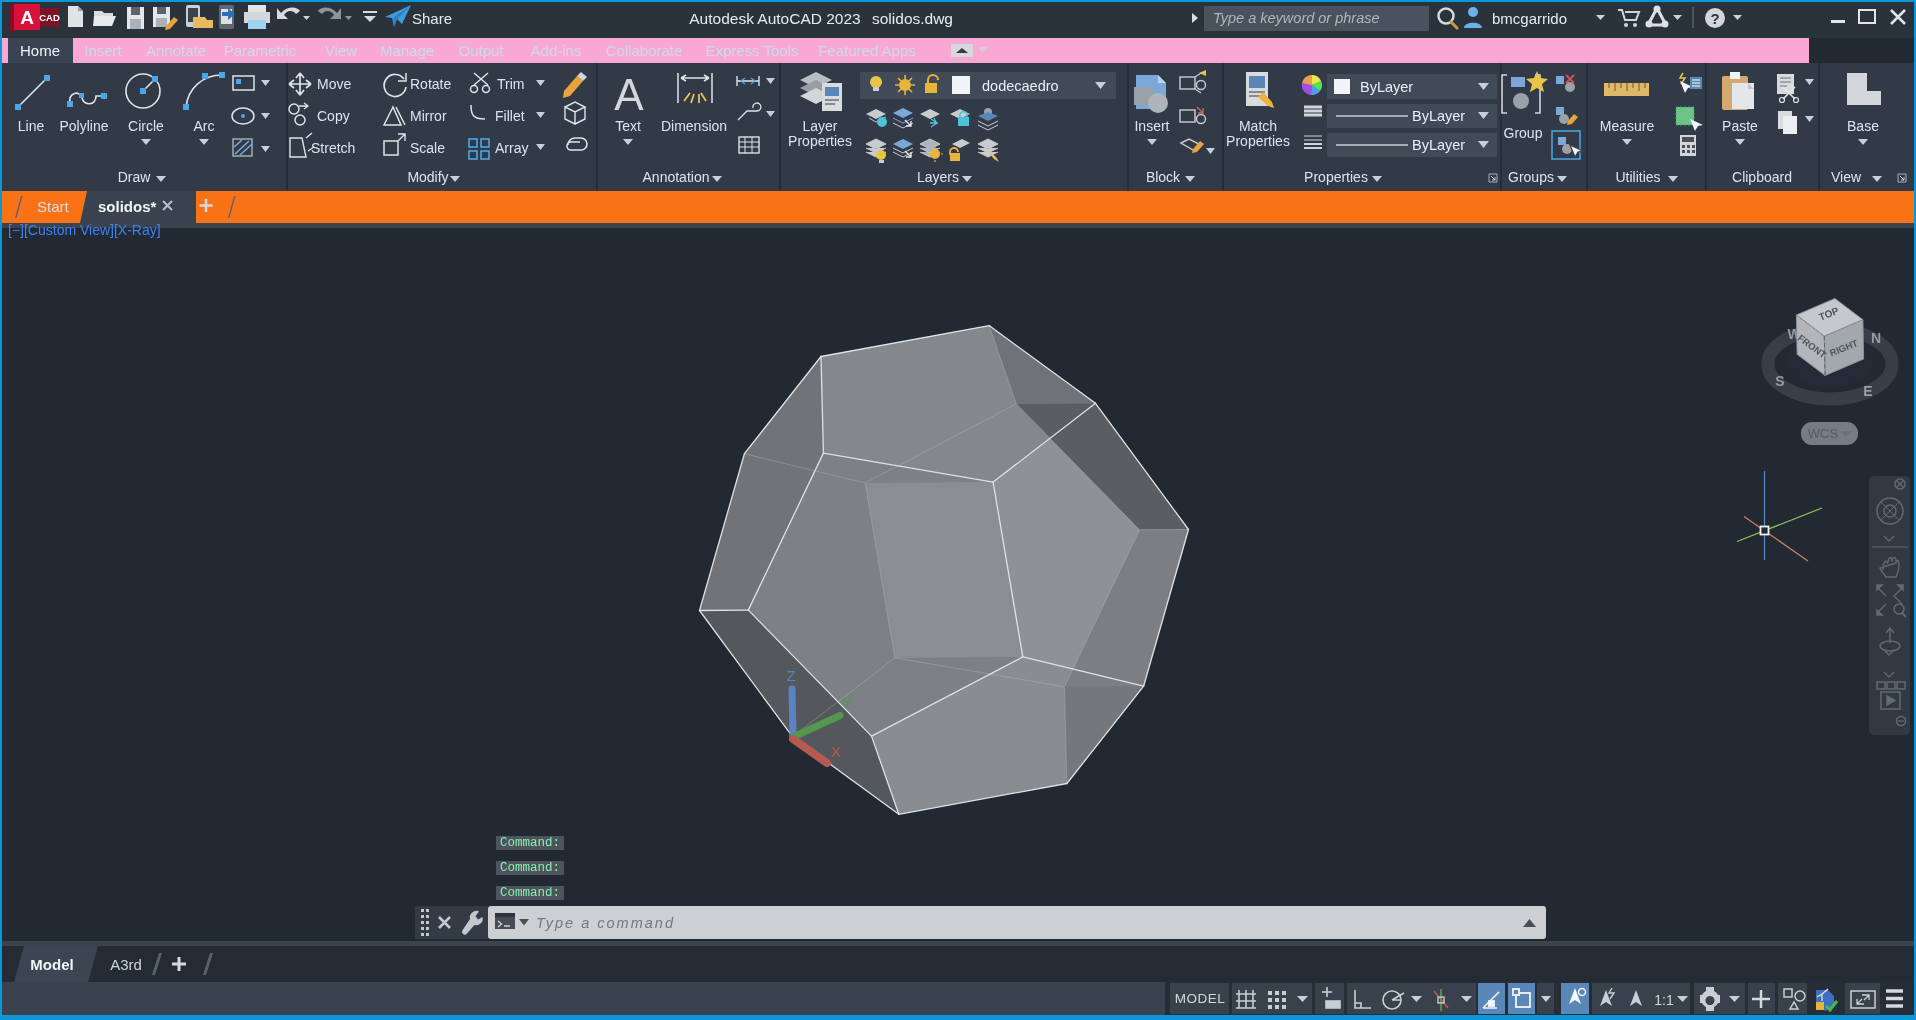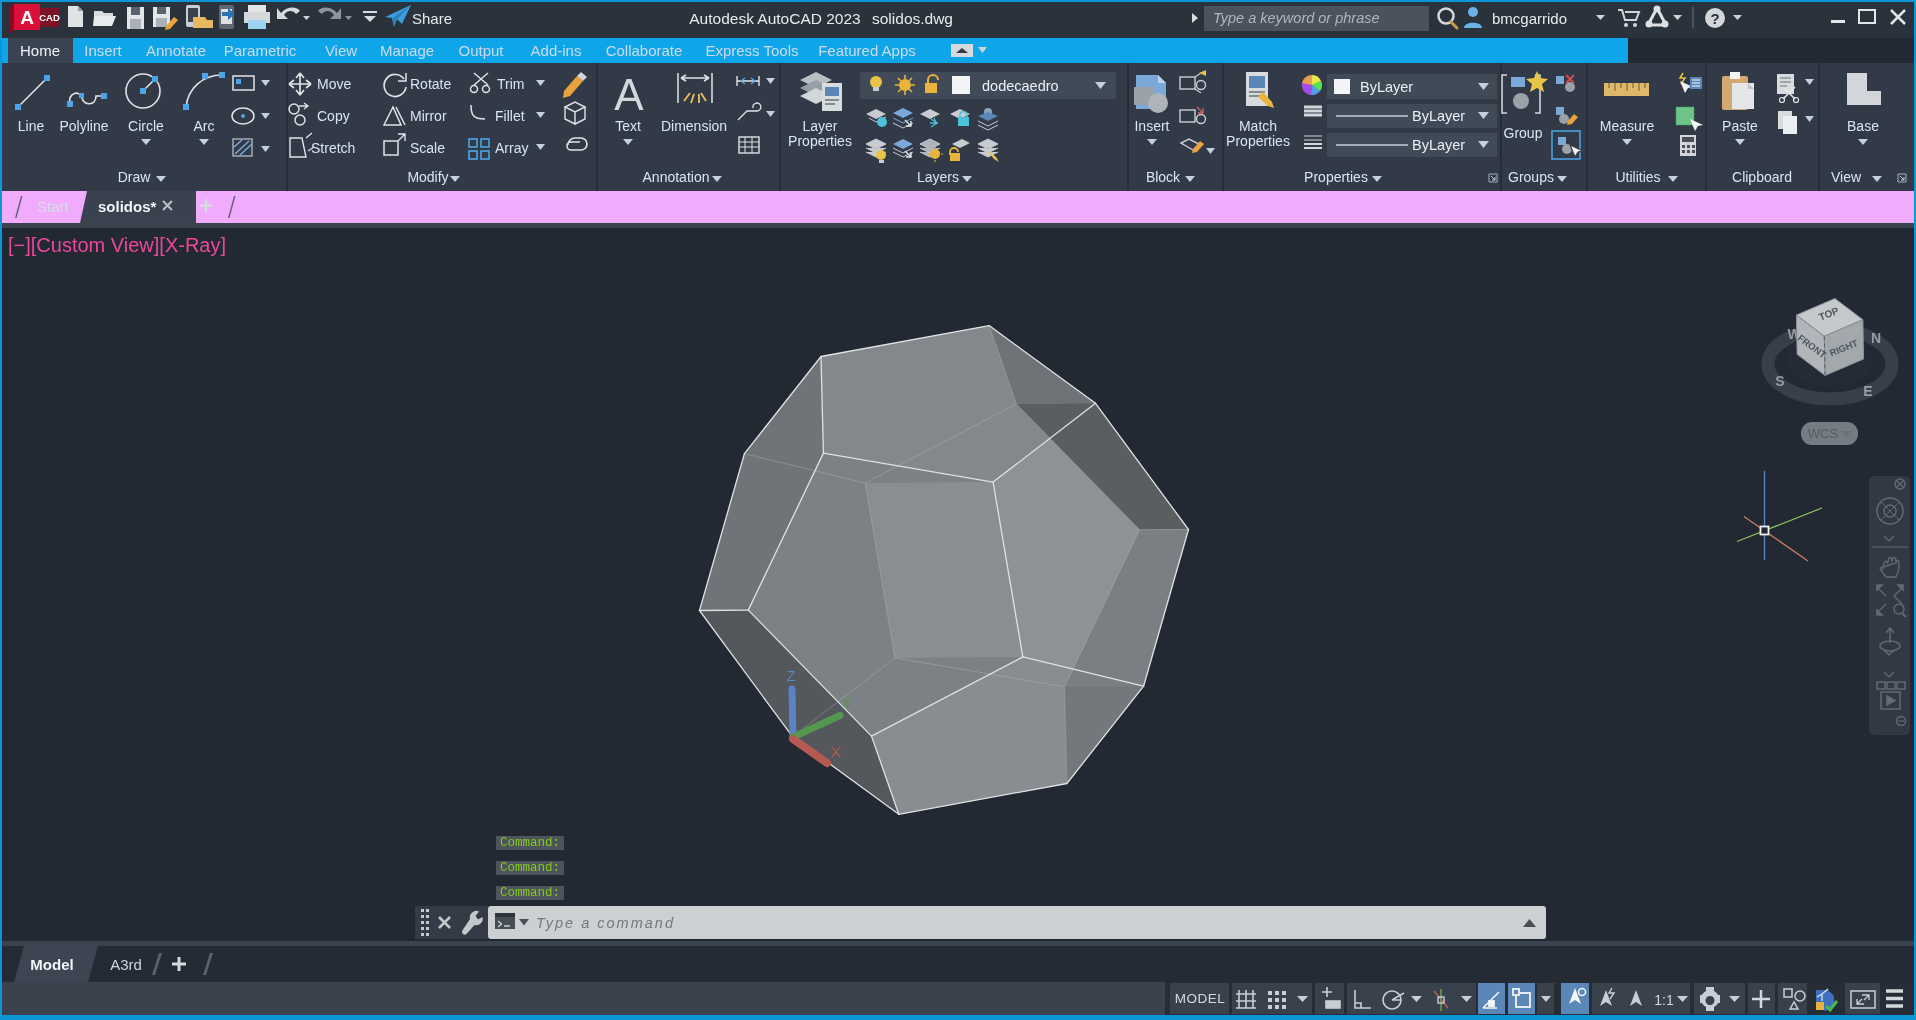--- a/index.html
+++ b/index.html
@@ -3,23 +3,23 @@
 <meta charset="utf-8">
 <style>
 html,body{margin:0;padding:0;background:#222933;}
 *{box-sizing:border-box;}
 body{font-family:"Liberation Sans",sans-serif;width:1916px;height:1020px;position:relative;overflow:hidden;}
 .abs{position:absolute;}
 
 #frame{position:absolute;left:0;top:0;width:1916px;height:1020px;border:2px solid #0a96d7;pointer-events:none;z-index:99;}
 
 #titlebar{position:absolute;left:0;top:0;width:1916px;height:38px;background:#2a323c;}
-#menurow{position:absolute;left:0;top:38px;width:1628px;height:25px;background:#0ea5e9;}
+#menurow{position:absolute;left:0;top:38px;width:1809px;height:25px;background:#f9a8d4;}
 #ribbon{position:absolute;left:0;top:63px;width:1916px;height:128px;background:#323a47;}
-#filetabs{position:absolute;left:0;top:191px;width:1916px;height:32px;background:#f0abfc;}
+#filetabs{position:absolute;left:0;top:191px;width:1916px;height:32px;background:#f97316;}
 #filetabstrip{position:absolute;left:0;top:223px;width:1916px;height:5px;background:#3b434f;}
 #canvas{position:absolute;left:2px;top:228px;width:1912px;height:713px;background:#222933;}
 #modelstrip{position:absolute;left:0;top:941px;width:1916px;height:5px;background:#3b434f;}
 #modeltabs{position:absolute;left:0;top:946px;width:1916px;height:36px;background:#242b35;}
 #statusbar{position:absolute;left:0;top:982px;width:1916px;height:33px;background:#3a424e;}
 #bottomedge{position:absolute;left:0;top:1015px;width:1916px;height:5px;background:#0a96d7;}
 text{font-family:"Liberation Sans",sans-serif;}
 </style>
 </head>
 <body>
@@ -736,23 +736,23 @@
         <rect x="1897" y="682" width="8" height="7"></rect>
 <rect x="1881" y="692" width="19" height="17"></rect>
 <path d="M1887 696 l8 4.5 -8 4.5 Z" fill="#868d96"></path>
 <circle cx="1901" cy="721" r="4.5"></circle>
 <path d="M1898 721 h6" stroke-width="1.2"></path>
 </g>
 </g>
 
 </svg>
 
-<div class="abs" style="left:8px;top:234px;z-index:6;font-size:20px;color:#ec4899;">[−][Custom View][X-Ray]</div>
-
-<div class="abs" style="left:496px;top:836px;z-index:6;font-family:'Liberation Mono',monospace;font-size:12.5px;color:#84cc16;">
+<div class="abs" style="left:8px;top:222px;z-index:6;font-size:14px;color:#3b82f6;">[−][Custom View][X-Ray]</div>
+
+<div class="abs" style="left:496px;top:836px;z-index:6;font-family:'Liberation Mono',monospace;font-size:12.5px;color:#86efac;">
 <div style="background:#4d545d;padding:0 4px;margin-bottom:11px;">Command:</div>
 <div style="background:#4d545d;padding:0 4px;margin-bottom:11px;">Command:</div>
 <div style="background:#4d545d;padding:0 4px;">Command:</div>
 </div>
 
 <div class="abs" style="left:415px;top:906px;width:1131px;height:33px;z-index:6;text-decoration:underline;">
 <svg width="1131" height="33" viewBox="0 -2 1131 33">
 <rect x="0" y="-2" width="73" height="33" fill="#343b46"></rect>
 <g fill="#c3c8cd">
 <rect x="6" y="1" width="3" height="3"></rect>

